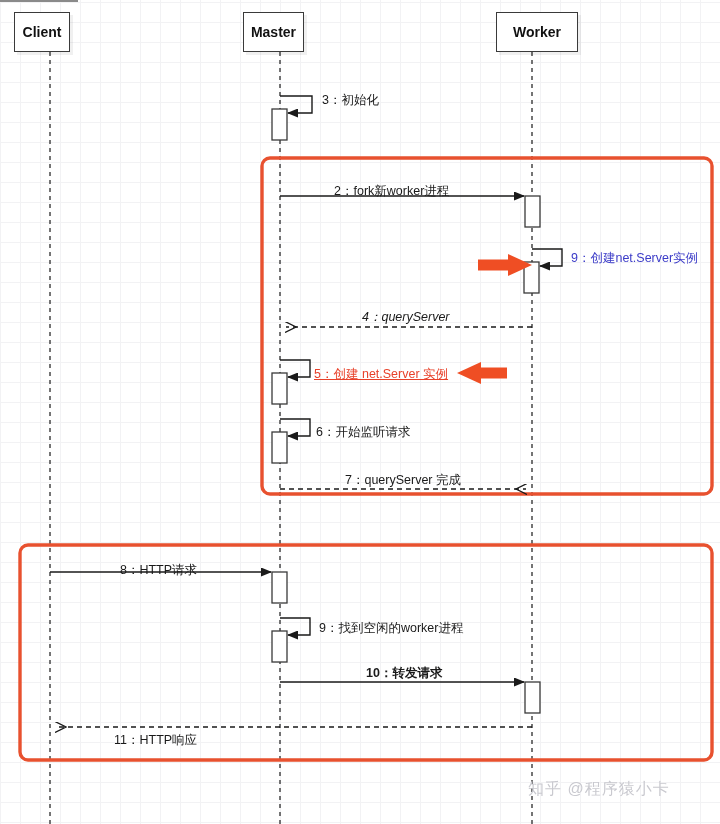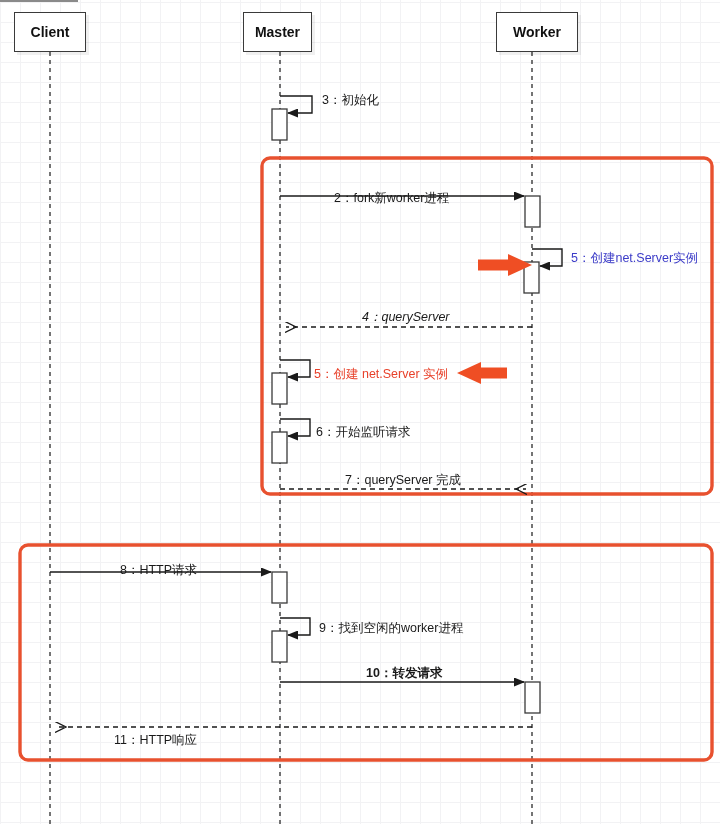--- a/index.html
+++ b/index.html
@@ -41,21 +41,21 @@
     box-shadow: 3px 3px 0 0 rgba(0,0,0,0.06);
   }
   .msg-label {
     position: absolute;
     font-size: 12.5px;
     color: #1a1a1a;
     white-space: nowrap;
     line-height: 1.1;
   }
   .msg-label.blue { color: #3c3cc8; }
-  .msg-label.red  { color: #e8412a; }
+  .msg-label.red  { color: #e8412a; text-decoration: underline; }
   .watermark {
     position: absolute;
     font-size: 16px;
     color: #c9c9cf;
     white-space: nowrap;
     letter-spacing: 1px;
   }
   .top-bar {
     position: absolute;
     background: #8a8a8a;
@@ -144,46 +144,47 @@
     <g>
       <path d="M478,265 L512,265" stroke="#ef4e24" stroke-width="11" stroke-linecap="butt"></path>
       <path d="M508,254 L532,265 L508,276 z" fill="#ef4e24"></path>
     </g>
     <g>
       <path d="M507,373 L477,373" stroke="#ef4e24" stroke-width="11" stroke-linecap="butt"></path>
       <path d="M481,362 L457,373 L481,384 z" fill="#ef4e24"></path>
     </g>
   </svg>
 
-  <div class="lifeline-box" style="left:14px; top:12px; width:72px; height:40px;">
+  <div class="lifeline-box" style="left:14px; top:12px; width:56px; height:40px;">
     <span>Client</span>
   </div>
-  <div class="lifeline-box" style="left:243px; top:12px; width:69px; height:40px;">
+  <div class="lifeline-box" style="left:243px; top:12px; width:61px; height:40px;">
     <span>Master</span>
   </div>
   <div class="lifeline-box" style="left:496px; top:12px; width:82px; height:40px;">
     <span>Worker</span>
   </div>
 
   <div class="msg-label" style="left:322px; top:94px;">3：初始化</div>
 
-  <div class="msg-label" style="left:334px; top:192px;">2：fork新worker进程</div>
+  <div class="msg-label" style="left:334px; top:185px;">2：fork新worker进程</div>
 
-  <div class="msg-label blue" style="left:571px; top:252px;">5：创建net.Server实例</div>
+  <div class="msg-label blue" style="left:571px; top:252px;">9：创建net.Server实例</div>
 
   <div class="msg-label" style="left:362px; top:311px;font-style:italic;">4：queryServer</div>
 
   <div class="msg-label red" style="left:314px; top:368px;">5：创建 net.Server 实例</div>
 
   <div class="msg-label" style="left:316px; top:426px;">6：开始监听请求</div>
 
   <div class="msg-label" style="left:345px; top:474px;text-align:right;">7：queryServer 完成</div>
 
   <div class="msg-label" style="left:120px; top:564px;">8：HTTP请求</div>
 
   <div class="msg-label" style="left:319px; top:622px;text-align:center;">9：找到空闲的worker进程</div>
 
   <div class="msg-label" style="left:366px; top:667px;font-weight:bold;">10：转发请求</div>
 
   <div class="msg-label" style="left:114px; top:734px;">11：HTTP响应</div>
 
+  <div class="watermark" style="left:528px; top:779px;">知乎 @程序猿小卡</div>
 
 </div>
 
 </body></html>

